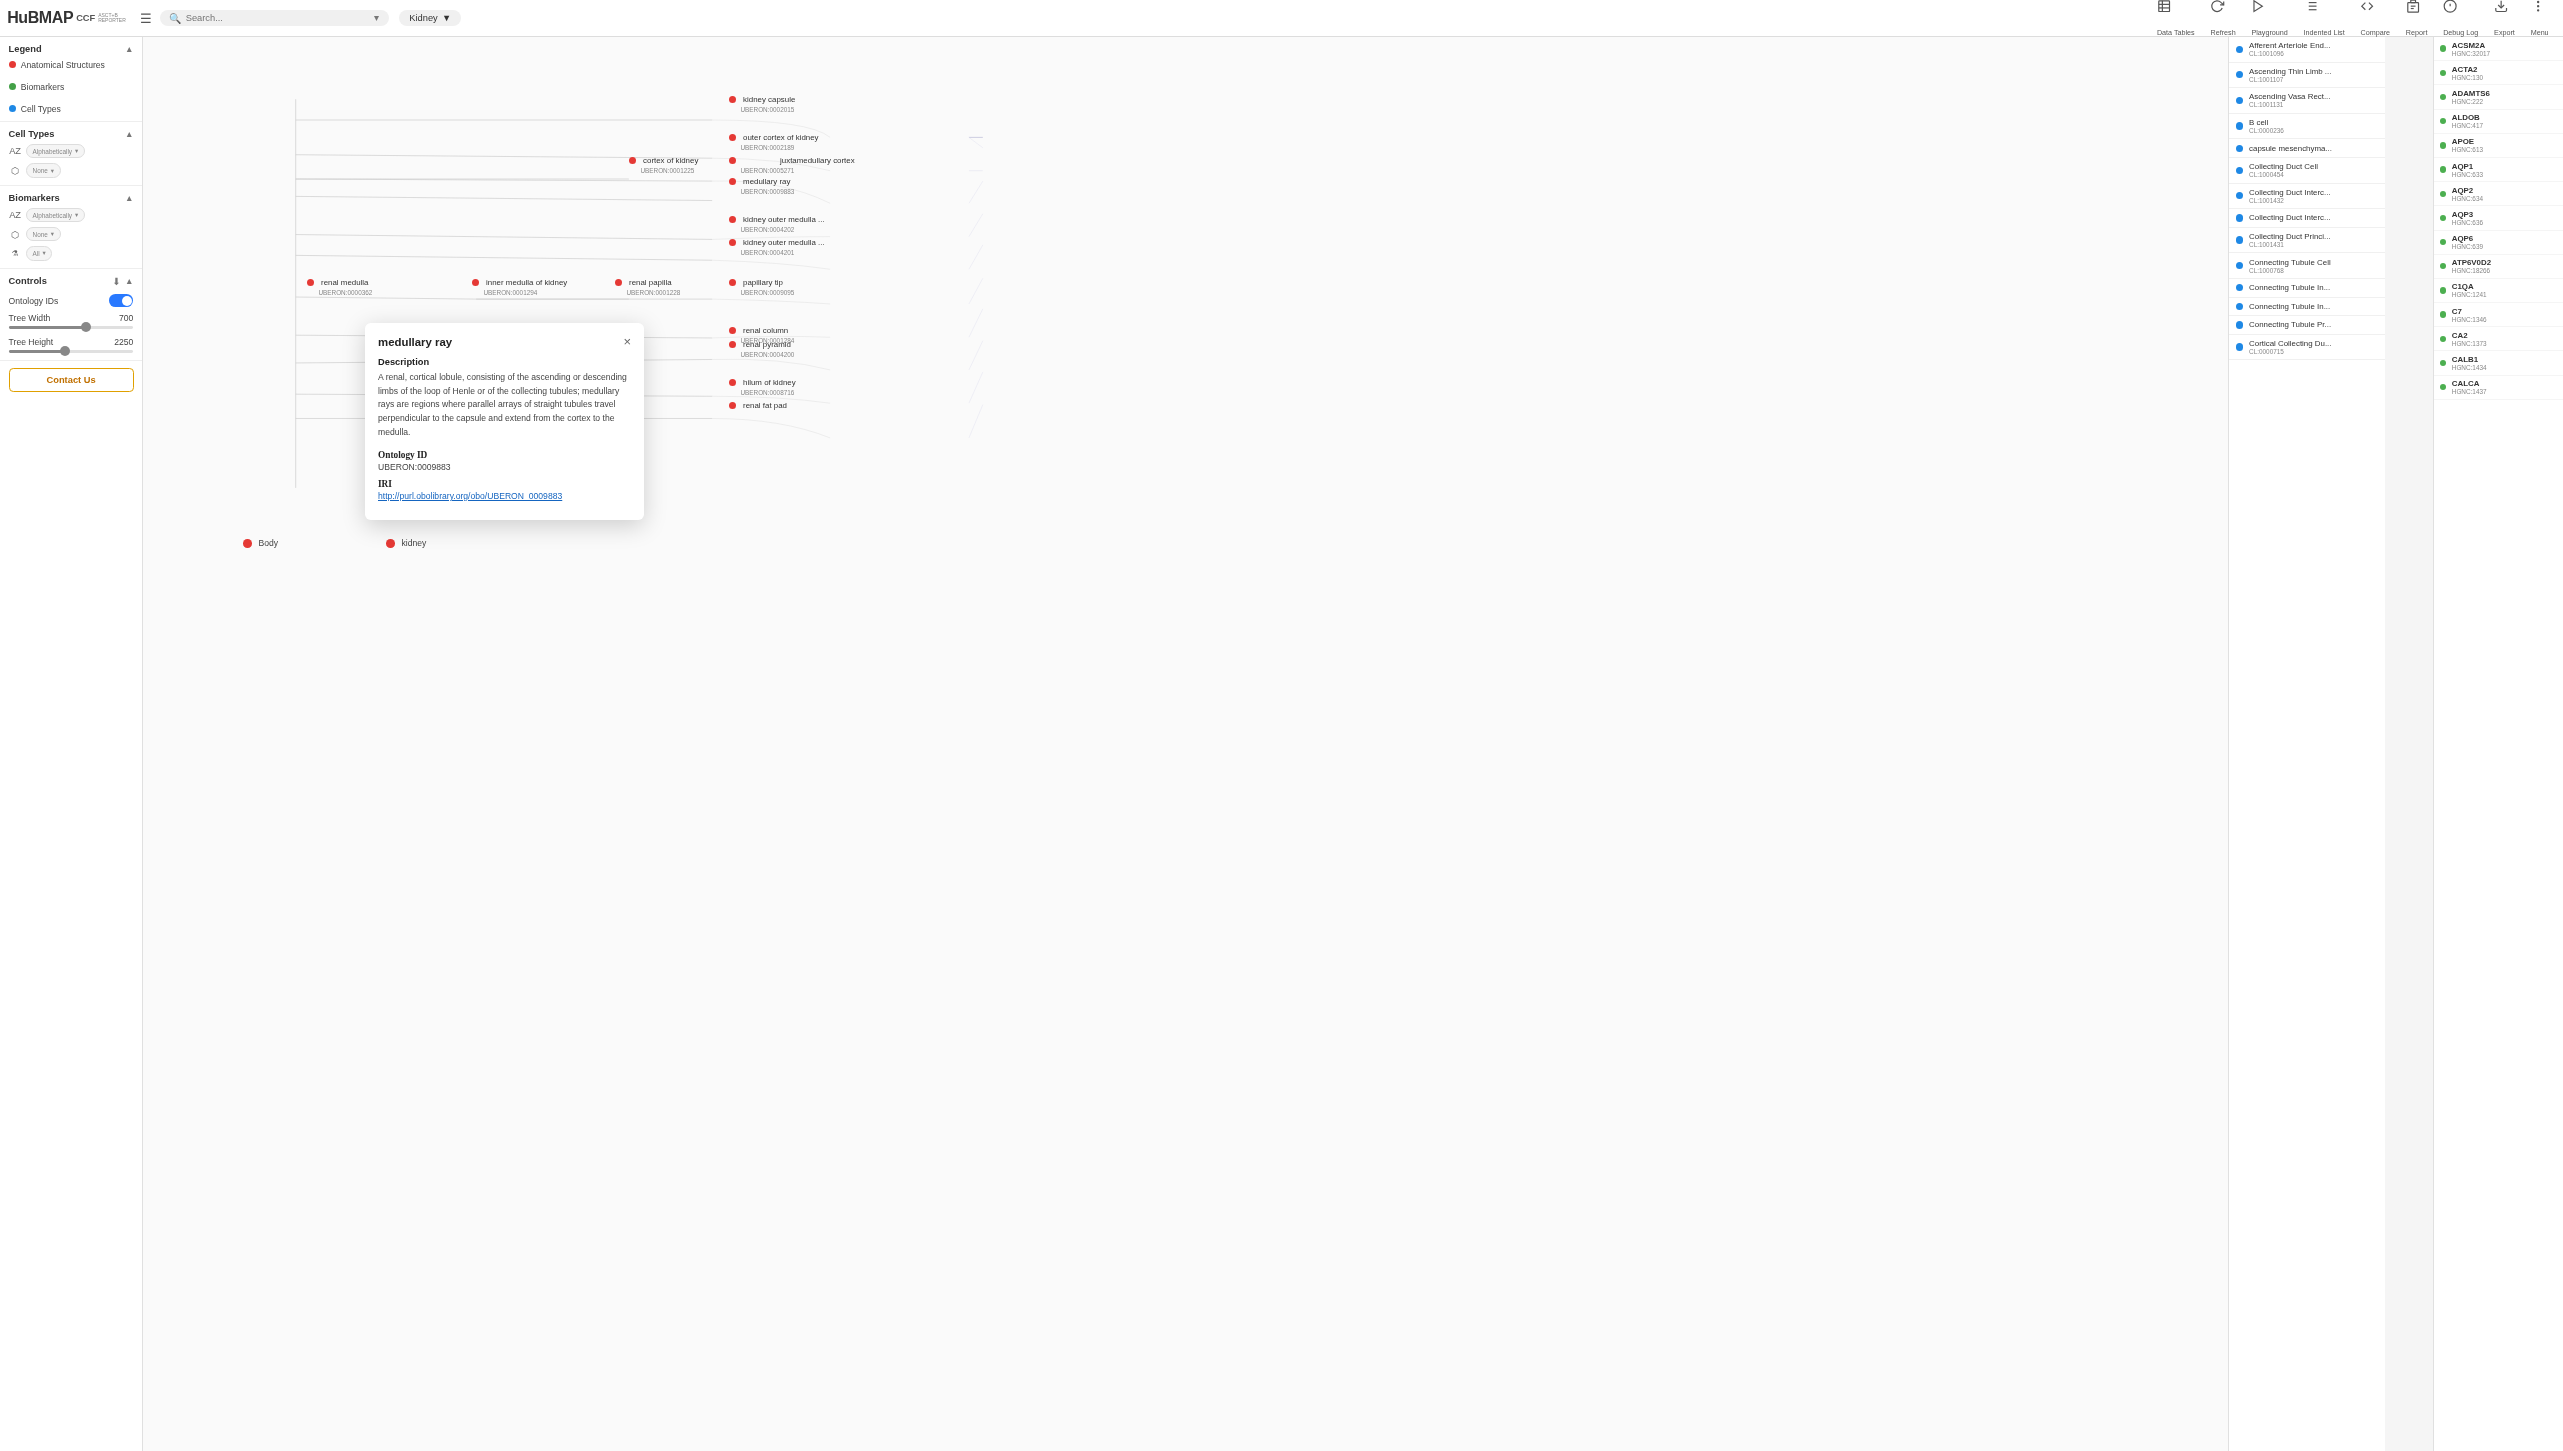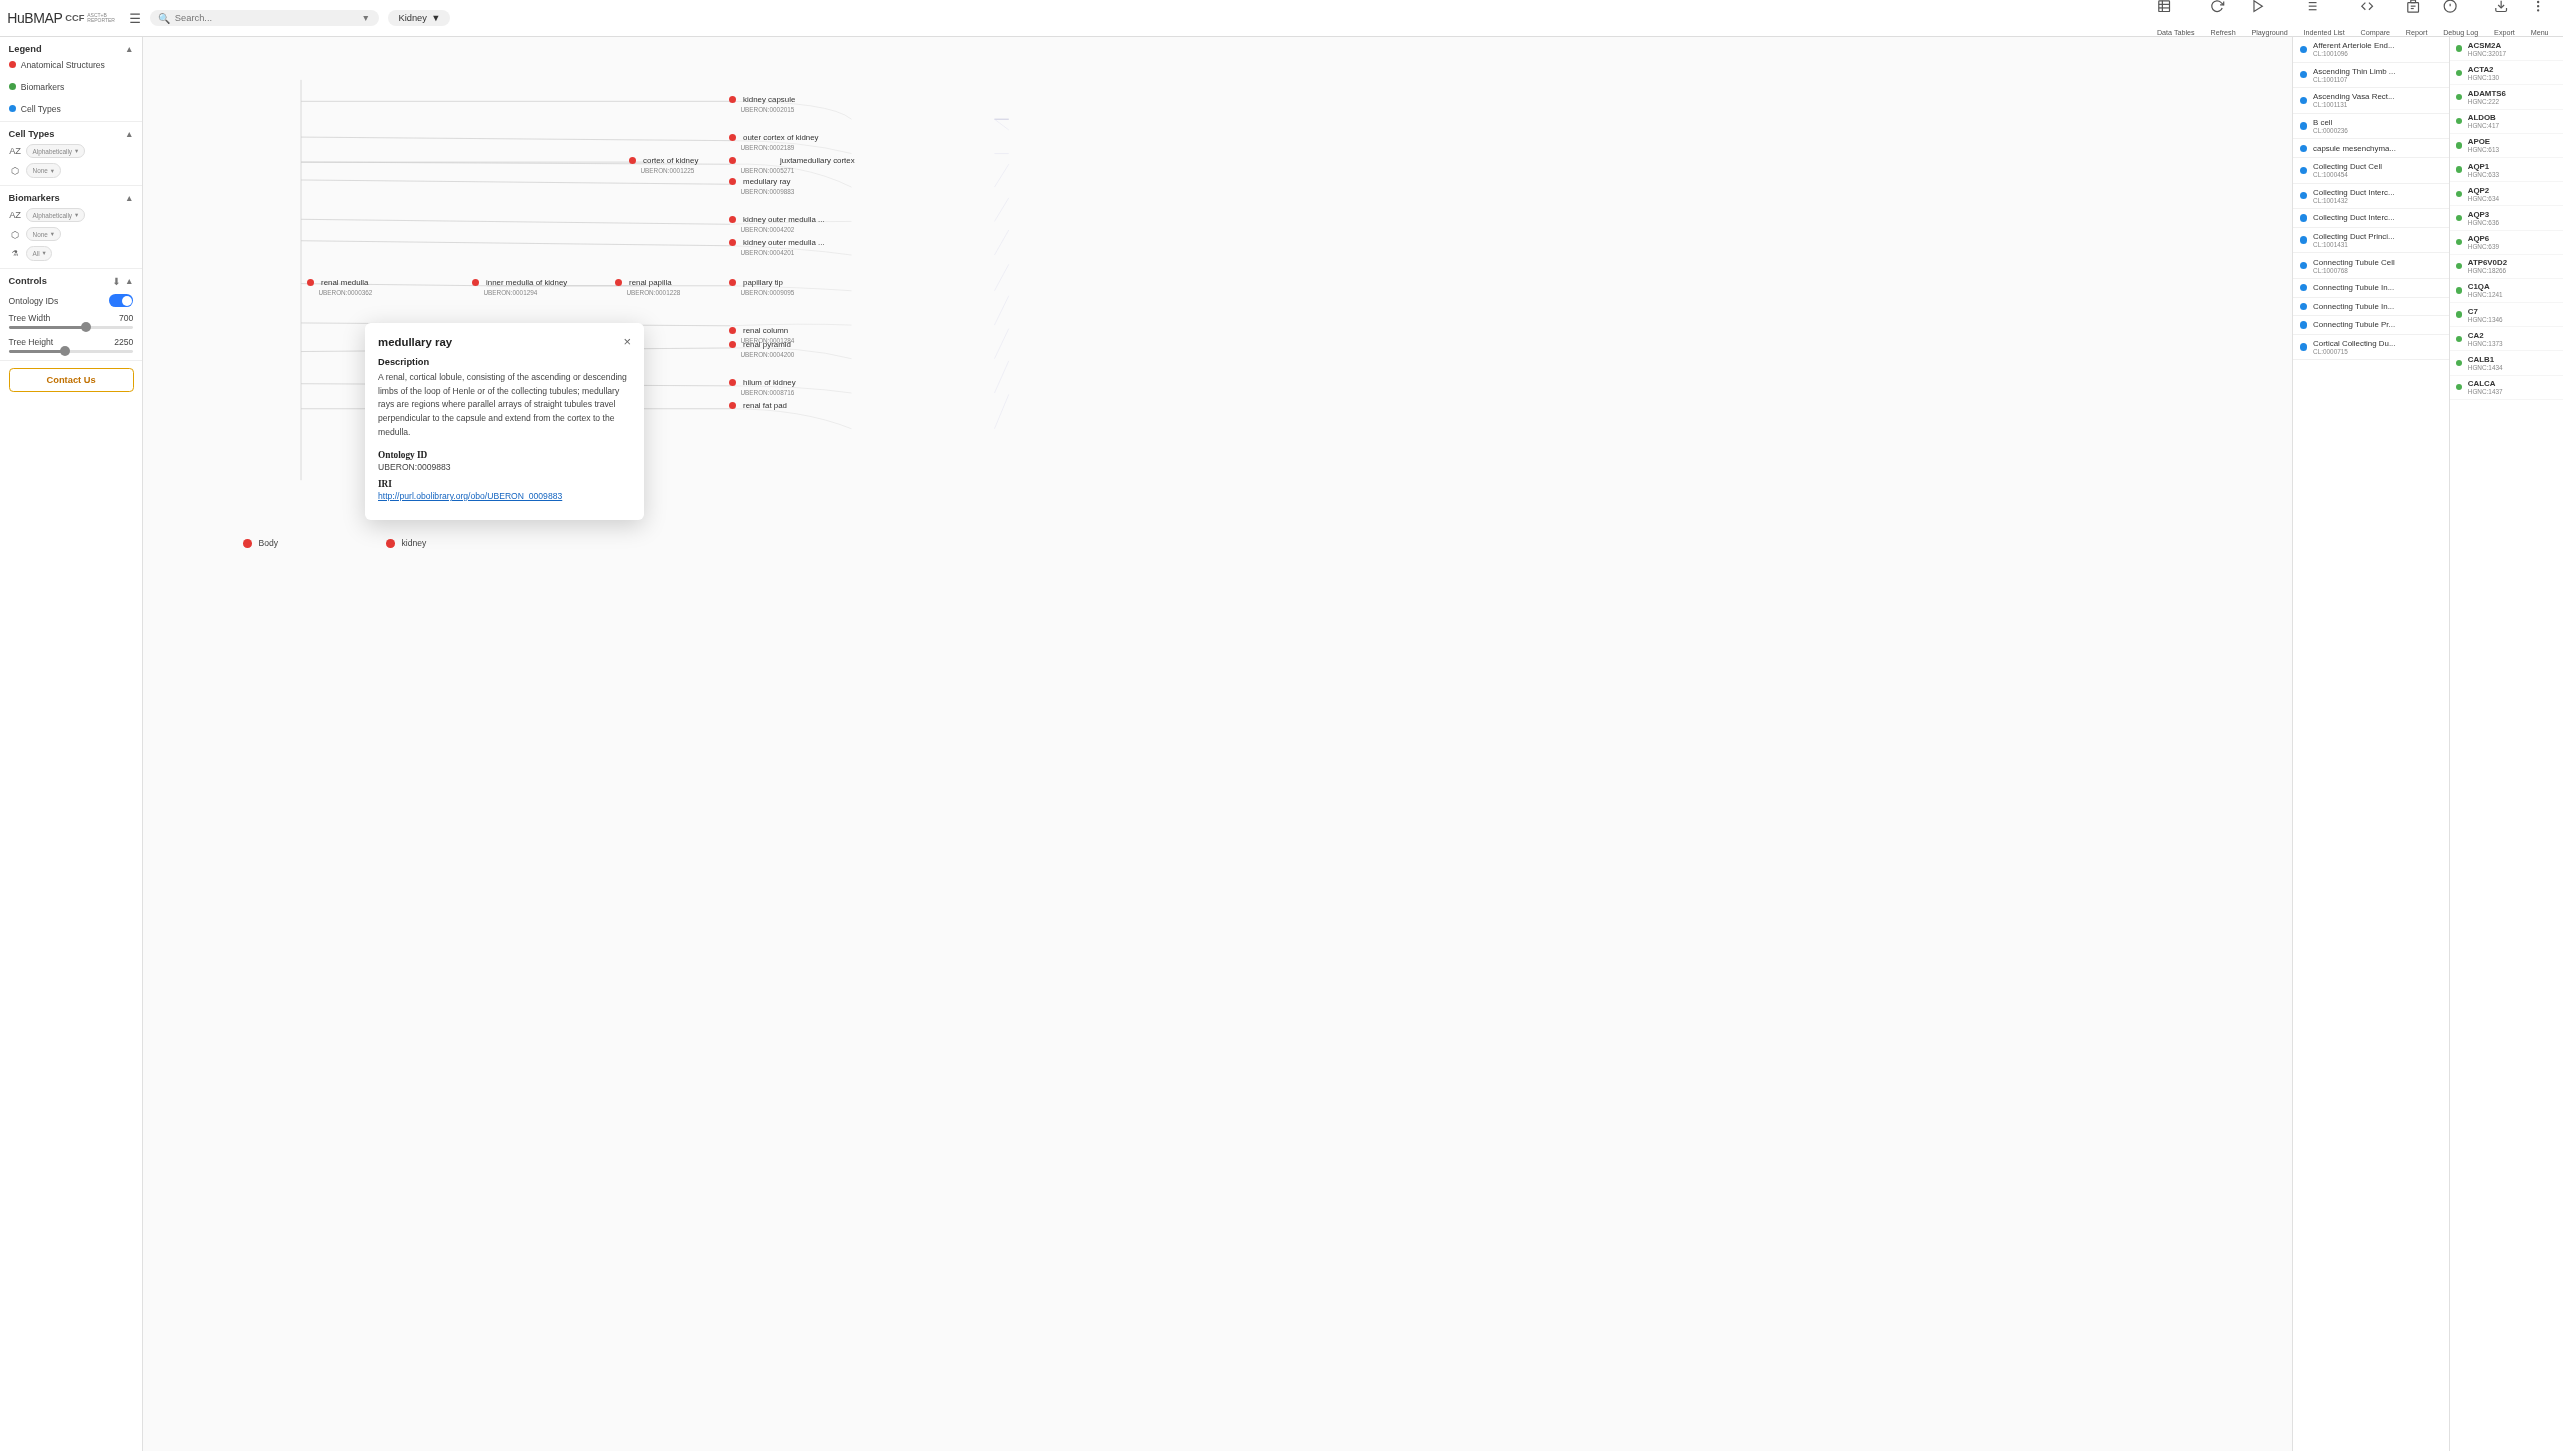--- a/index.html
+++ b/index.html
@@ -1,21 +1,21 @@
 <!DOCTYPE html>
 <html style="font-size:11.4px"><head>
   <meta charset="utf-8">
   <style>
     * { box-sizing: border-box; margin: 0; padding: 0; }
     body { font-family: 'Segoe UI', Arial, sans-serif; background: #f5f5f5; display: flex; flex-direction: column; height: 100vh; overflow: hidden; font-size: 9.3px; }
 
     
     .topbar { display: flex; align-items: center; background: #fff; border-bottom: 0.7px solid #ddd; height: 37px; padding: 0 7.2px; gap: 4.3px; flex-shrink: 0; }
     .logo { display: flex; align-items: center; gap: 2.9px; margin-right: 5.7px; }
-    .logo-hubmap { font-weight: 400; font-size: 14px; color: #333; letter-spacing: -0.4px; }
+    .logo-hubmap { font-weight: 700; font-size: 16px; color: #333; letter-spacing: -0.4px; }
     .logo-ccf { font-weight: 700; font-size: 9.3px; color: #555; }
     .logo-sub { font-size: 5.7px; color: #777; line-height: 1.1; }
     .hamburger-btn { background: none; border: none; cursor: pointer; padding: 4.3px; font-size: 13px; color: #555; }
     .search-bar { display: flex; align-items: center; background: #f0f0f0; border-radius: 14.3px; padding: 2.9px 8.6px; flex: 1; max-width: 229px; gap: 4.3px; }
     .search-input { background: none; border: none; outline: none; font-size: 9.3px; color: #333; flex: 1; }
     .search-arrow { color: #777; font-size: 8.6px; cursor: pointer; }
     .organ-selector { display: flex; align-items: center; background: #f0f0f0; border-radius: 14.3px; padding: 2.9px 10px; gap: 4.3px; cursor: pointer; margin-left: 5.7px; }
     .organ-selector span { font-size: 9.3px; color: #333; }
     .toolbar { display: flex; align-items: center; gap: 1.4px; margin-left: auto; }
     .toolbar-btn { display: flex; flex-direction: column; align-items: flex-start; gap: 15px; background: none; border: none; cursor: pointer; padding: 2.9px 7.2px; color: #555; font-size: 7.2px; border-radius: 4.3px; }
@@ -60,21 +60,21 @@
 
     
     .right-panels { display: flex; flex-direction: column; width: 157px; background: #fff; border-left: 0.7px solid #e0e0e0; overflow-y: auto; flex-shrink: 0; }
     .panel-item { display: flex; align-items: center; gap: 5.7px; padding: 4.3px 7.2px; border-bottom: 0.7px solid #f0f0f0; }
     .panel-dot { width: 7.2px; height: 7.2px; border-radius: 50%; flex-shrink: 0; }
     .panel-text { display: flex; flex-direction: column; }
     .panel-name { font-size: 7.9px; color: #333; font-weight: 500; }
     .panel-id { font-size: 6.4px; color: #888; }
 
     
-    .right-panel2 { width: 114px; background: #fff; border-left: 0.7px solid #e0e0e0; overflow-y: auto; flex-shrink: 0; }
+    .right-panel2 { width: 130px; background: #fff; border-left: 0.7px solid #e0e0e0; overflow-y: auto; flex-shrink: 0; margin-left: 48px; }
     .panel2-item { display: flex; align-items: center; gap: 5.7px; padding: 3.6px 5.7px; border-bottom: 0.7px solid #f5f5f5; }
     .panel2-dot { width: 6.4px; height: 6.4px; border-radius: 50%; background: #4caf50; flex-shrink: 0; }
     .panel2-text { display: flex; flex-direction: column; }
     .panel2-name { font-size: 7.9px; color: #333; font-weight: 600; }
     .panel2-id { font-size: 6.4px; color: #888; }
 
     
     .modal-overlay { position: absolute; inset: 0; pointer-events: none; z-index: 100; }
     .modal { position: absolute; background: #fff; border-radius: 5.7px; box-shadow: 0 5.7px 23px rgba(0,0,0,0.18); width: 279px; pointer-events: all; }
     .modal-header { display: flex; align-items: center; justify-content: space-between; padding: 11.4px 13px 7.2px; }

